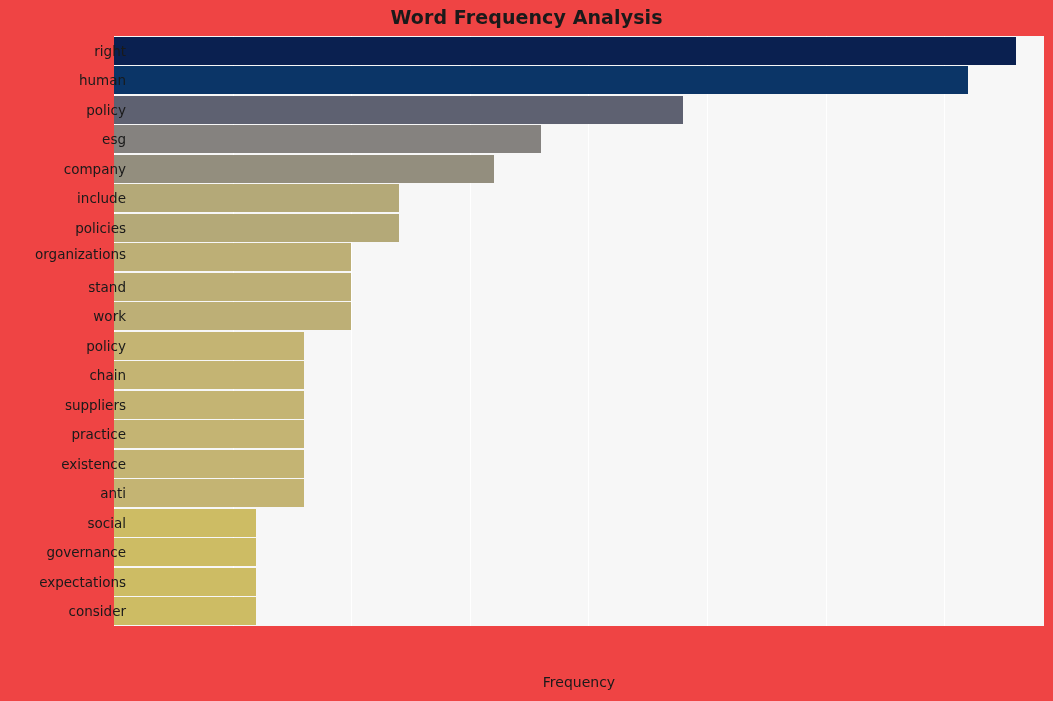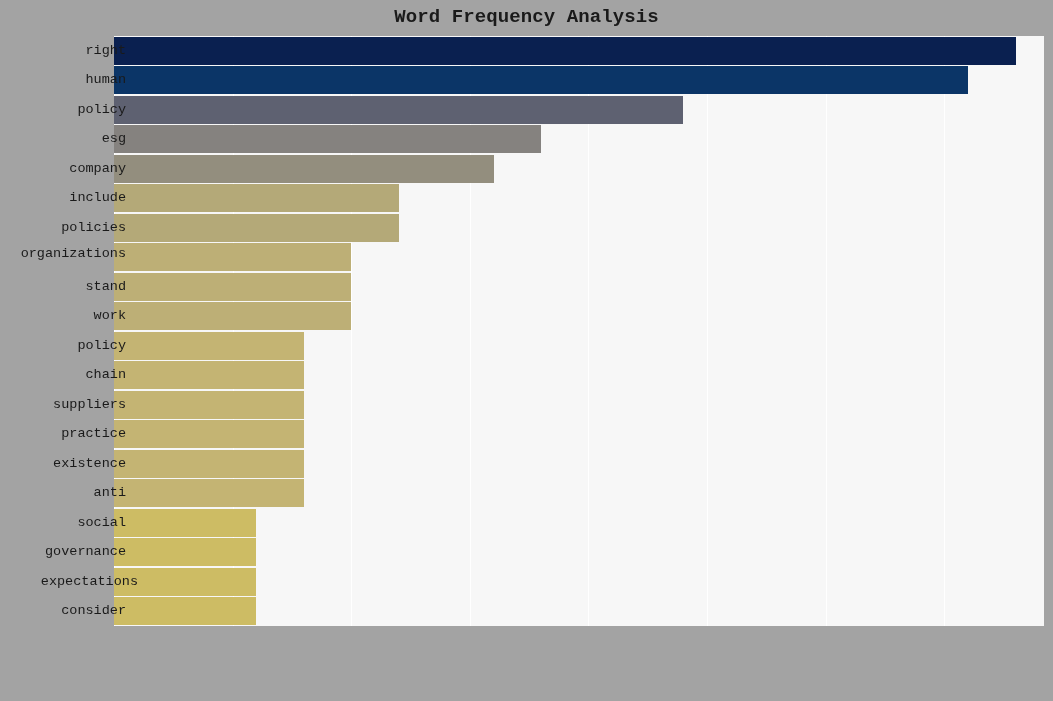--- a/index.html
+++ b/index.html
@@ -10,22 +10,21 @@
   body {
     width: 1053px;
     height: 701px;
     font-family: "DejaVu Sans", "Liberation Sans", sans-serif;
     overflow: hidden;
   }
   #chart-root {
     position: relative;
     width: 1053px;
     height: 701px;
-    background: #a3a3a3;
-    font-family: Liberation Mono, monospace;
+    background: #ef4444;
   }
   #chart-title {
     position: absolute;
     top: 6px;
     left: 0;
     width: 1053px;
     text-align: center;
     font-size: 19px;
     font-weight: bold;
     color: #1a1a1a;
@@ -206,19 +205,20 @@
       <div class="ylabel" style="top: 242.75px; left: 0px; width: 106px;">stand</div>
       <div class="ylabel" style="top: 272.25px; left: 0px; width: 106px;">work</div>
       <div class="ylabel" style="top: 301.75px; left: 0px; width: 106px;">policy</div>
       <div class="ylabel" style="top: 331.25px; left: 0px; width: 106px;">chain</div>
       <div class="ylabel" style="top: 360.75px; left: 0px; width: 106px;">suppliers</div>
       <div class="ylabel" style="top: 390.25px; left: 0px; width: 106px;">practice</div>
       <div class="ylabel" style="top: 419.75px; left: 0px; width: 106px;">existence</div>
       <div class="ylabel" style="top: 449.25px; left: 0px; width: 106px;">anti</div>
       <div class="ylabel" style="top: 478.75px; left: 0px; width: 106px;">social</div>
       <div class="ylabel" style="top: 508.25px; left: 0px; width: 106px;">governance</div>
-      <div class="ylabel" style="top: 537.75px; left: 0px; width: 106px; margin-left: 12px;">expectations</div>
+      <div class="ylabel" style="top: 537.75px; left: 0px; width: 106px;">expectations</div>
       <div class="ylabel" style="top: 567.25px; left: 0px; width: 106px;">consider</div>
     </div>
 
 
+  <div id="x-axis-title">Frequency</div>
 
 </div>
 
 </body></html>

